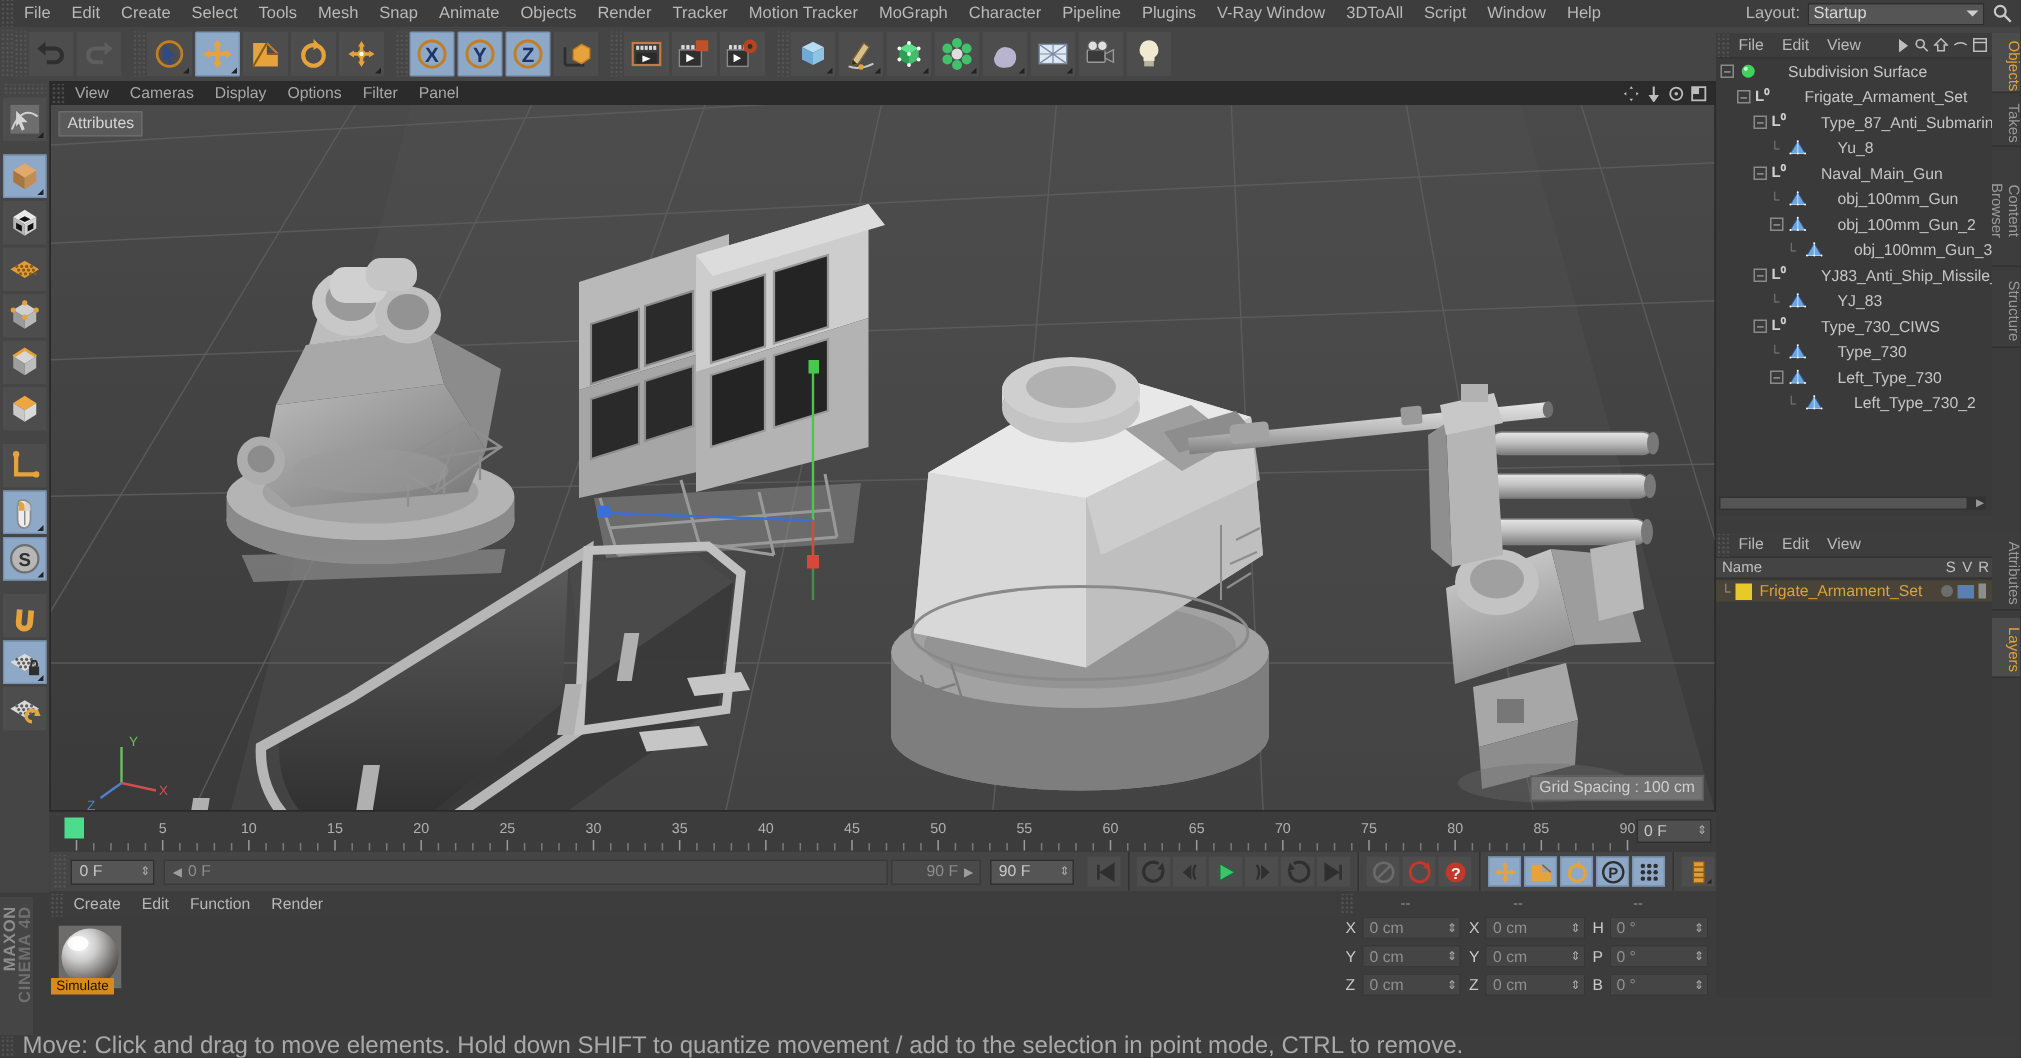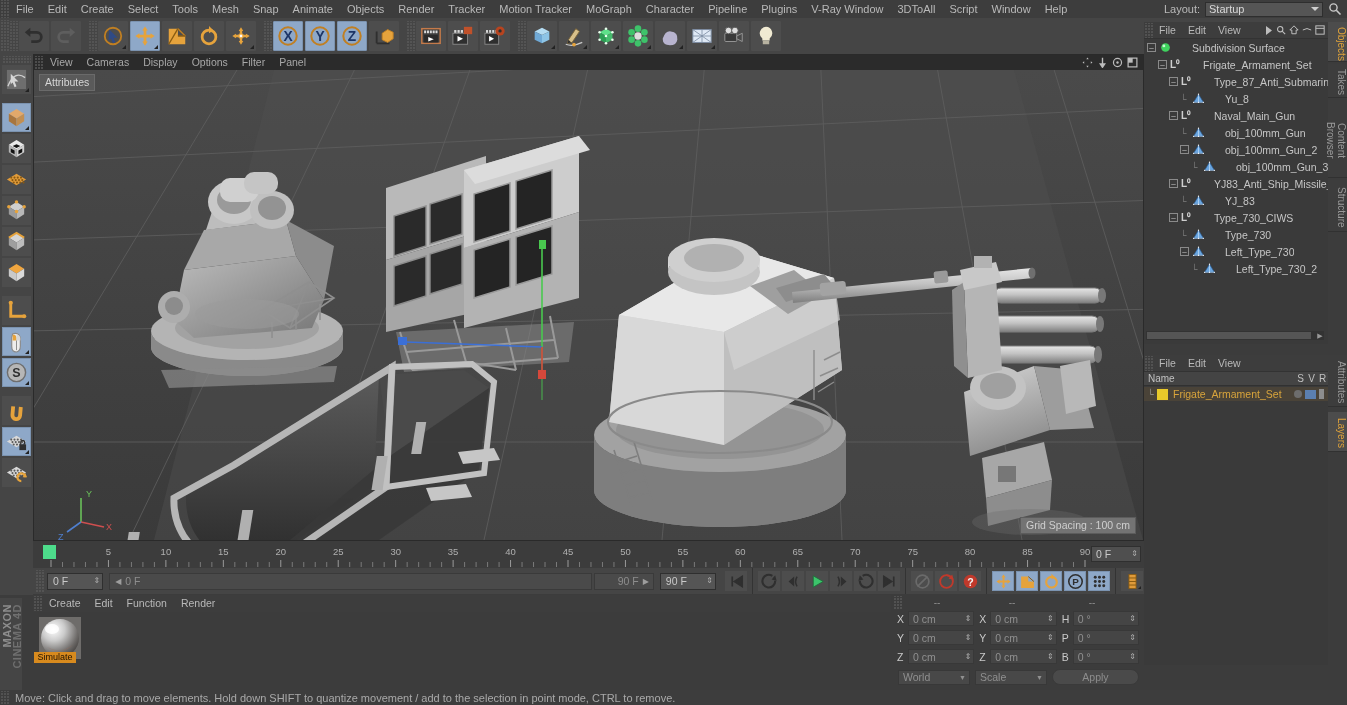--- a/index.html
+++ b/index.html
@@ -229,21 +229,21 @@
     height:16px; background:#4a4a4a; border:1px solid #3a3a3a; color:#8d8d8d;
     font-size:10.5px; display:flex;align-items:center;justify-content:center;
     border-radius:8px;
   }
 
   
   #statusbar {
     position:absolute; left:0; top:690px; width:1347px; height:15px;
     background:#3d3d3d; display:flex; align-items:center;
   }
-  #statusbar .txt { padding-left:6px; font-size:11px; color:#a9a9a9; }
+  #statusbar .txt { padding-left:6px; font-size:16px; color:#a9a9a9; }
 
   #brand {
     position:absolute; left:0px; top:598px; width:22px; height:92px;
     background:#454545; overflow:hidden;
   }
   #brand span {
     position:absolute; writing-mode:vertical-rl; transform:rotate(180deg);
     left:1px; top:6px; color:#8d8d8d; font-size:11px; font-weight:bold; letter-spacing:.5px;
   }
   #brand span.b2 { left:11px; color:#6f6f6f; }
@@ -1451,33 +1451,20 @@
             <span>0 cm</span>
             <span class="spin">⇕</span>
           </div>
           <span class="clab">B</span>
           <div class="cfield">
             <span>0 °</span>
             <span class="spin">⇕</span>
           </div>
         </div>
       </div>
-    <div style="display:flex;align-items:center;gap:5px;padding:2px 5px 0 5px;">
-      <div class="cfield" style="flex:0 0 72px;margin-right:0;background:#484848;">
-        <span>World</span>
-        <span style="margin-left:auto;padding-right:3px;font-size:7px;">▼</span>
-      </div>
-      <div class="cfield" style="flex:0 0 72px;margin-right:0;background:#484848;">
-        <span>Scale</span>
-        <span style="margin-left:auto;padding-right:3px;font-size:7px;">▼</span>
-      </div>
-      <div class="cbtn" style="flex:1;">
-        <span>Apply</span>
-      </div>
-    </div>
   </div>
 
   <div id="brand">
     <span>MAXON</span>
     <span class="b2">CINEMA 4D</span>
   </div>
 
   <div id="botscroll">
     <div style="position:absolute;left:2px;top:1px;width:110px;height:8px;background:#555;"></div>
   </div>

